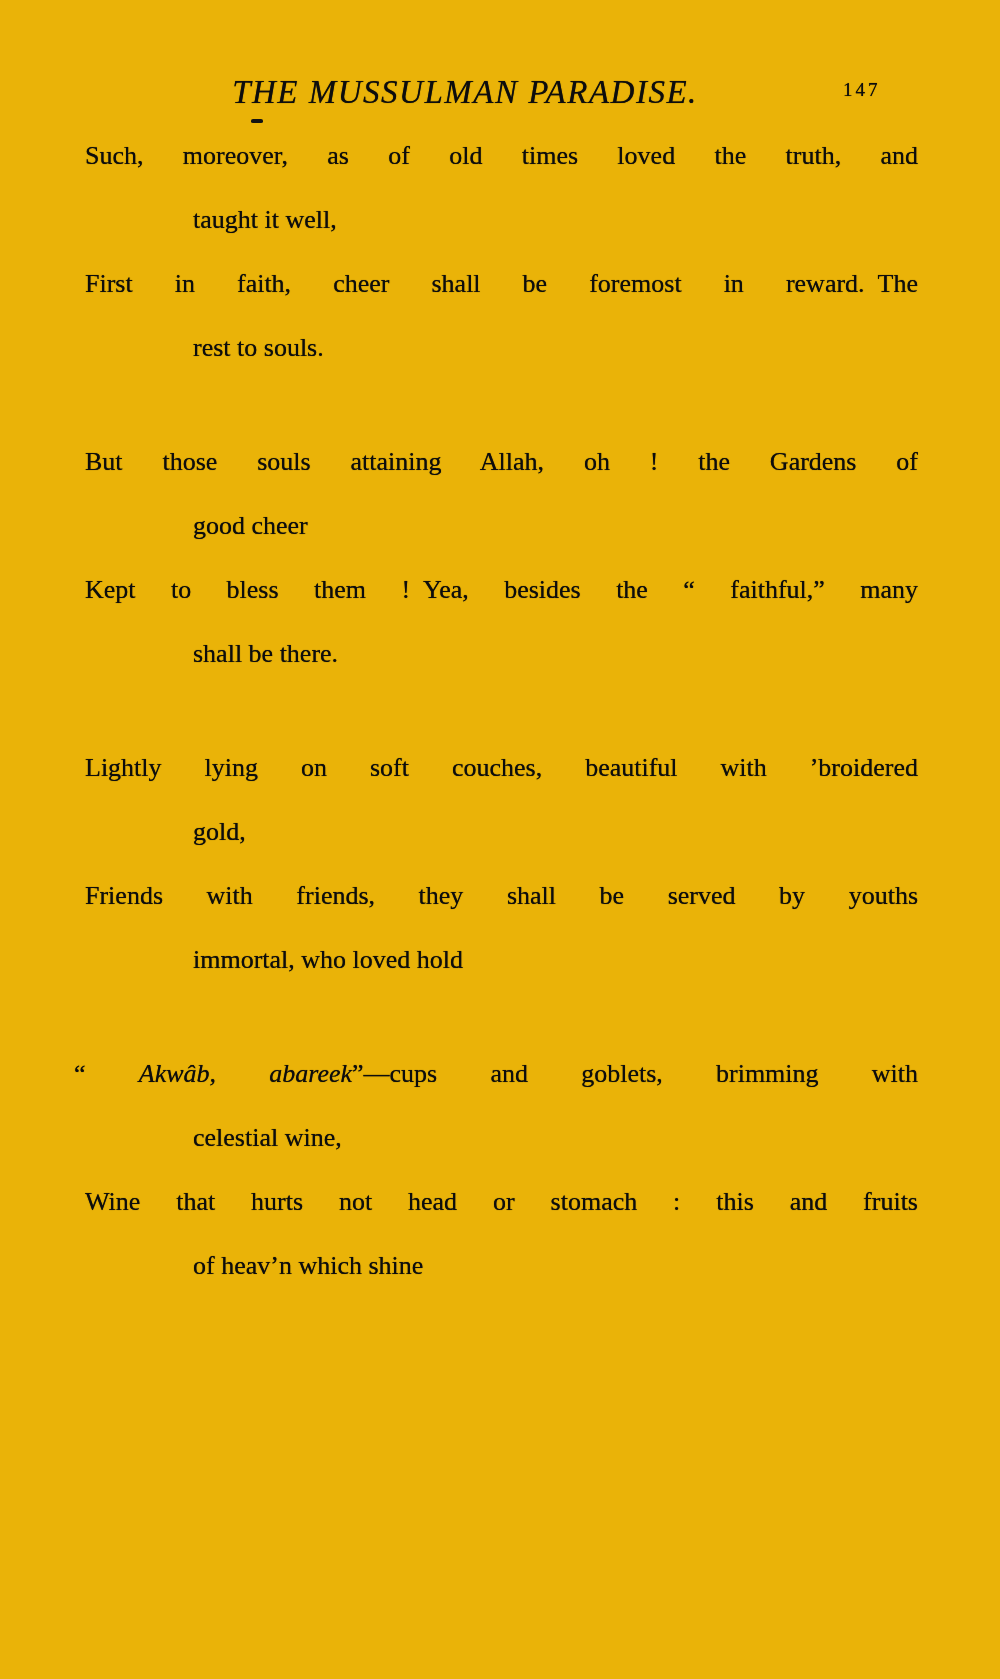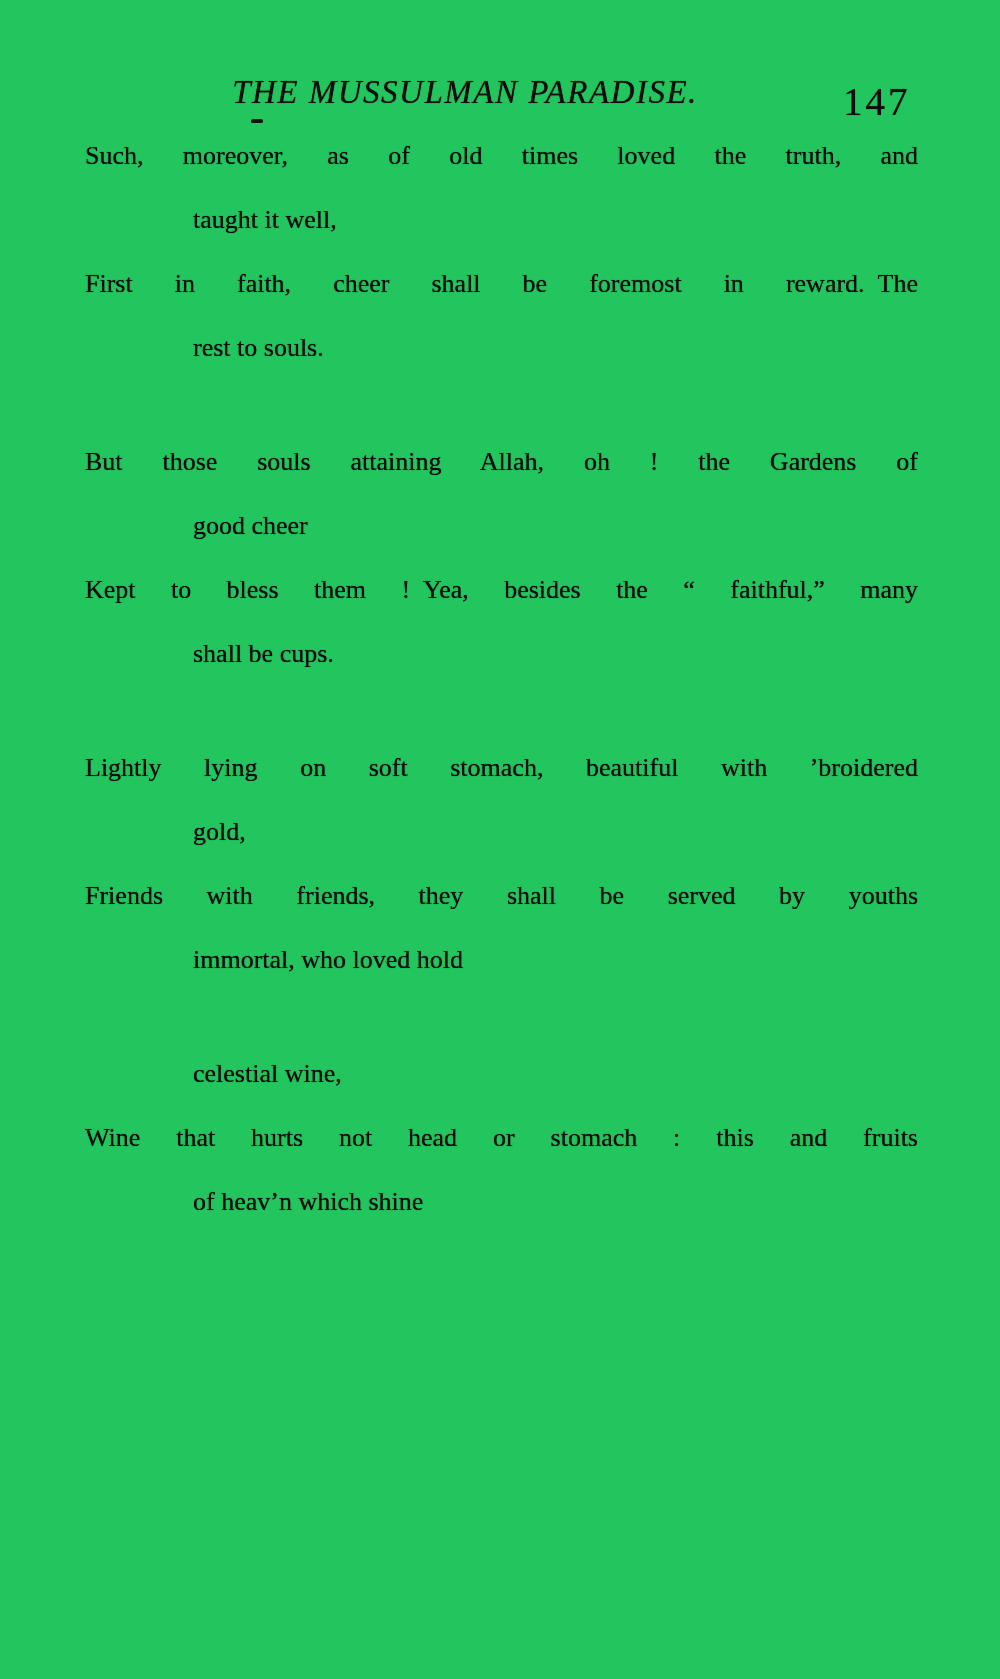--- a/index.html
+++ b/index.html
@@ -1,42 +1,42 @@
 <!DOCTYPE html>
 <html><head>
 <meta charset="utf-8">
 <style>
   * { margin: 0; padding: 0; box-sizing: border-box; }
   html, body { background: #ffffff; }
   .page {
     position: relative;
     width: 1000px;
     height: 1679px;
-    background: #22c55e;
+    background: #eab308;
     color: #0d0d0d;
     font-family: "Liberation Serif", "DejaVu Serif", serif;
     overflow: hidden;
   }
   
   .running-head { position: absolute; top: 74px; left: 0; width: 100%; height: 46px; }
   .head-title {
     position: absolute;
     left: 465px;
     transform: translateX(-50%);
     font-style: italic;
     font-size: 33px;
     letter-spacing: 1.5px;
     white-space: nowrap;
     text-shadow: 0 0 0.8px rgba(10,10,10,0.85);
   }
   .folio {
     position: absolute;
     left: 843px;
     top: 5px;
-    font-size: 39px;
+    font-size: 19px;
     letter-spacing: 3px;
     text-shadow: 0 0 0.8px rgba(10,10,10,0.85);
   }
   
   .ink-mark {
     position: absolute;
     left: 251px;
     top: 119px;
     width: 12px;
     height: 4px;
@@ -76,31 +76,32 @@
       <p class="line full">Such, moreover, as of old times loved the truth, and</p>
       <p class="line indent">taught it well,</p>
       <p class="line full">First in faith, cheer shall be foremost in reward. The</p>
       <p class="line indent">rest to souls.</p>
     </section>
 
     <section class="stanza">
       <p class="line full">But those souls attaining Allah, oh ! the Gardens of</p>
       <p class="line indent">good cheer</p>
       <p class="line full">Kept to bless them ! Yea, besides the “ faithful,” many</p>
-      <p class="line indent">shall be cups.</p>
+      <p class="line indent">shall be there.</p>
     </section>
 
     <section class="stanza">
-      <p class="line full">Lightly lying on soft stomach, beautiful with ’broidered</p>
+      <p class="line full">Lightly lying on soft couches, beautiful with ’broidered</p>
       <p class="line indent">gold,</p>
       <p class="line full">Friends with friends, they shall be served by youths</p>
       <p class="line indent">immortal, who loved hold</p>
     </section>
 
     <section class="stanza">
+      <p class="line full hang"><span>“ </span><span class="it">Akwâb, abareek</span><span>”—cups and goblets, brimming with</span></p>
       <p class="line indent">celestial wine,</p>
       <p class="line full">Wine that hurts not head or stomach : this and fruits</p>
       <p class="line indent">of heav’n which shine</p>
     </section>
 
 
   </main>
 </div>
 
 </body></html>

